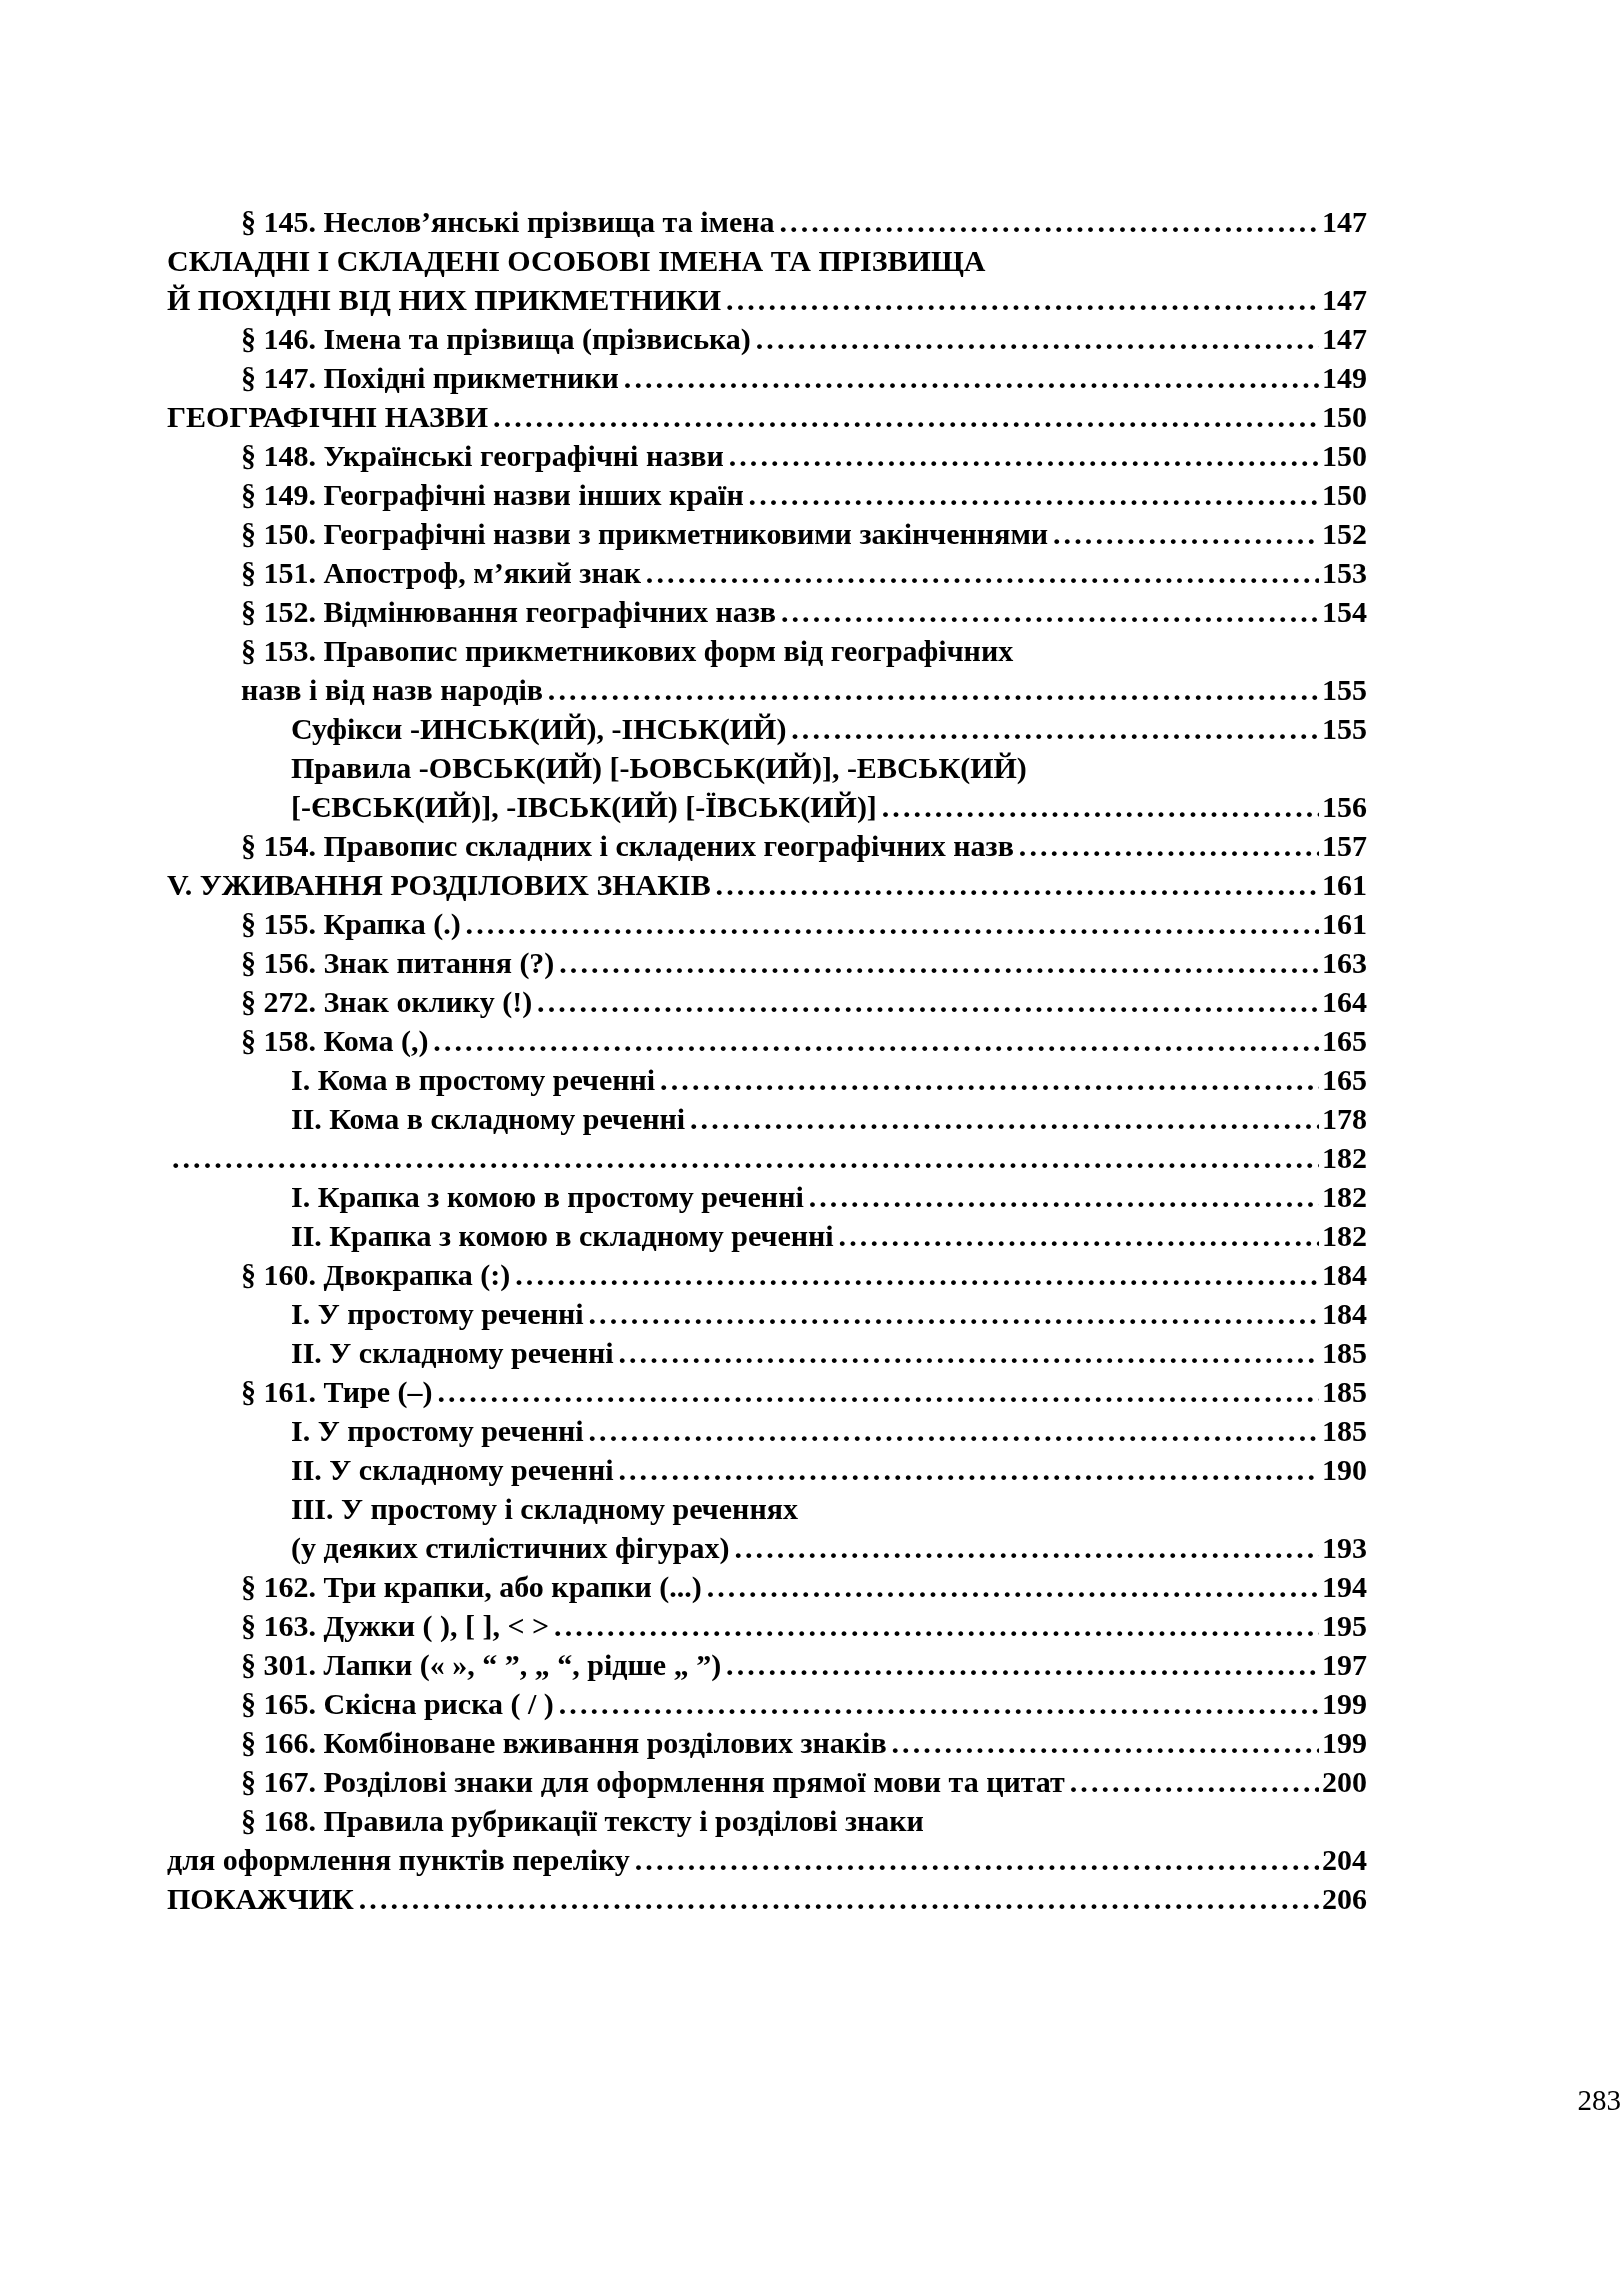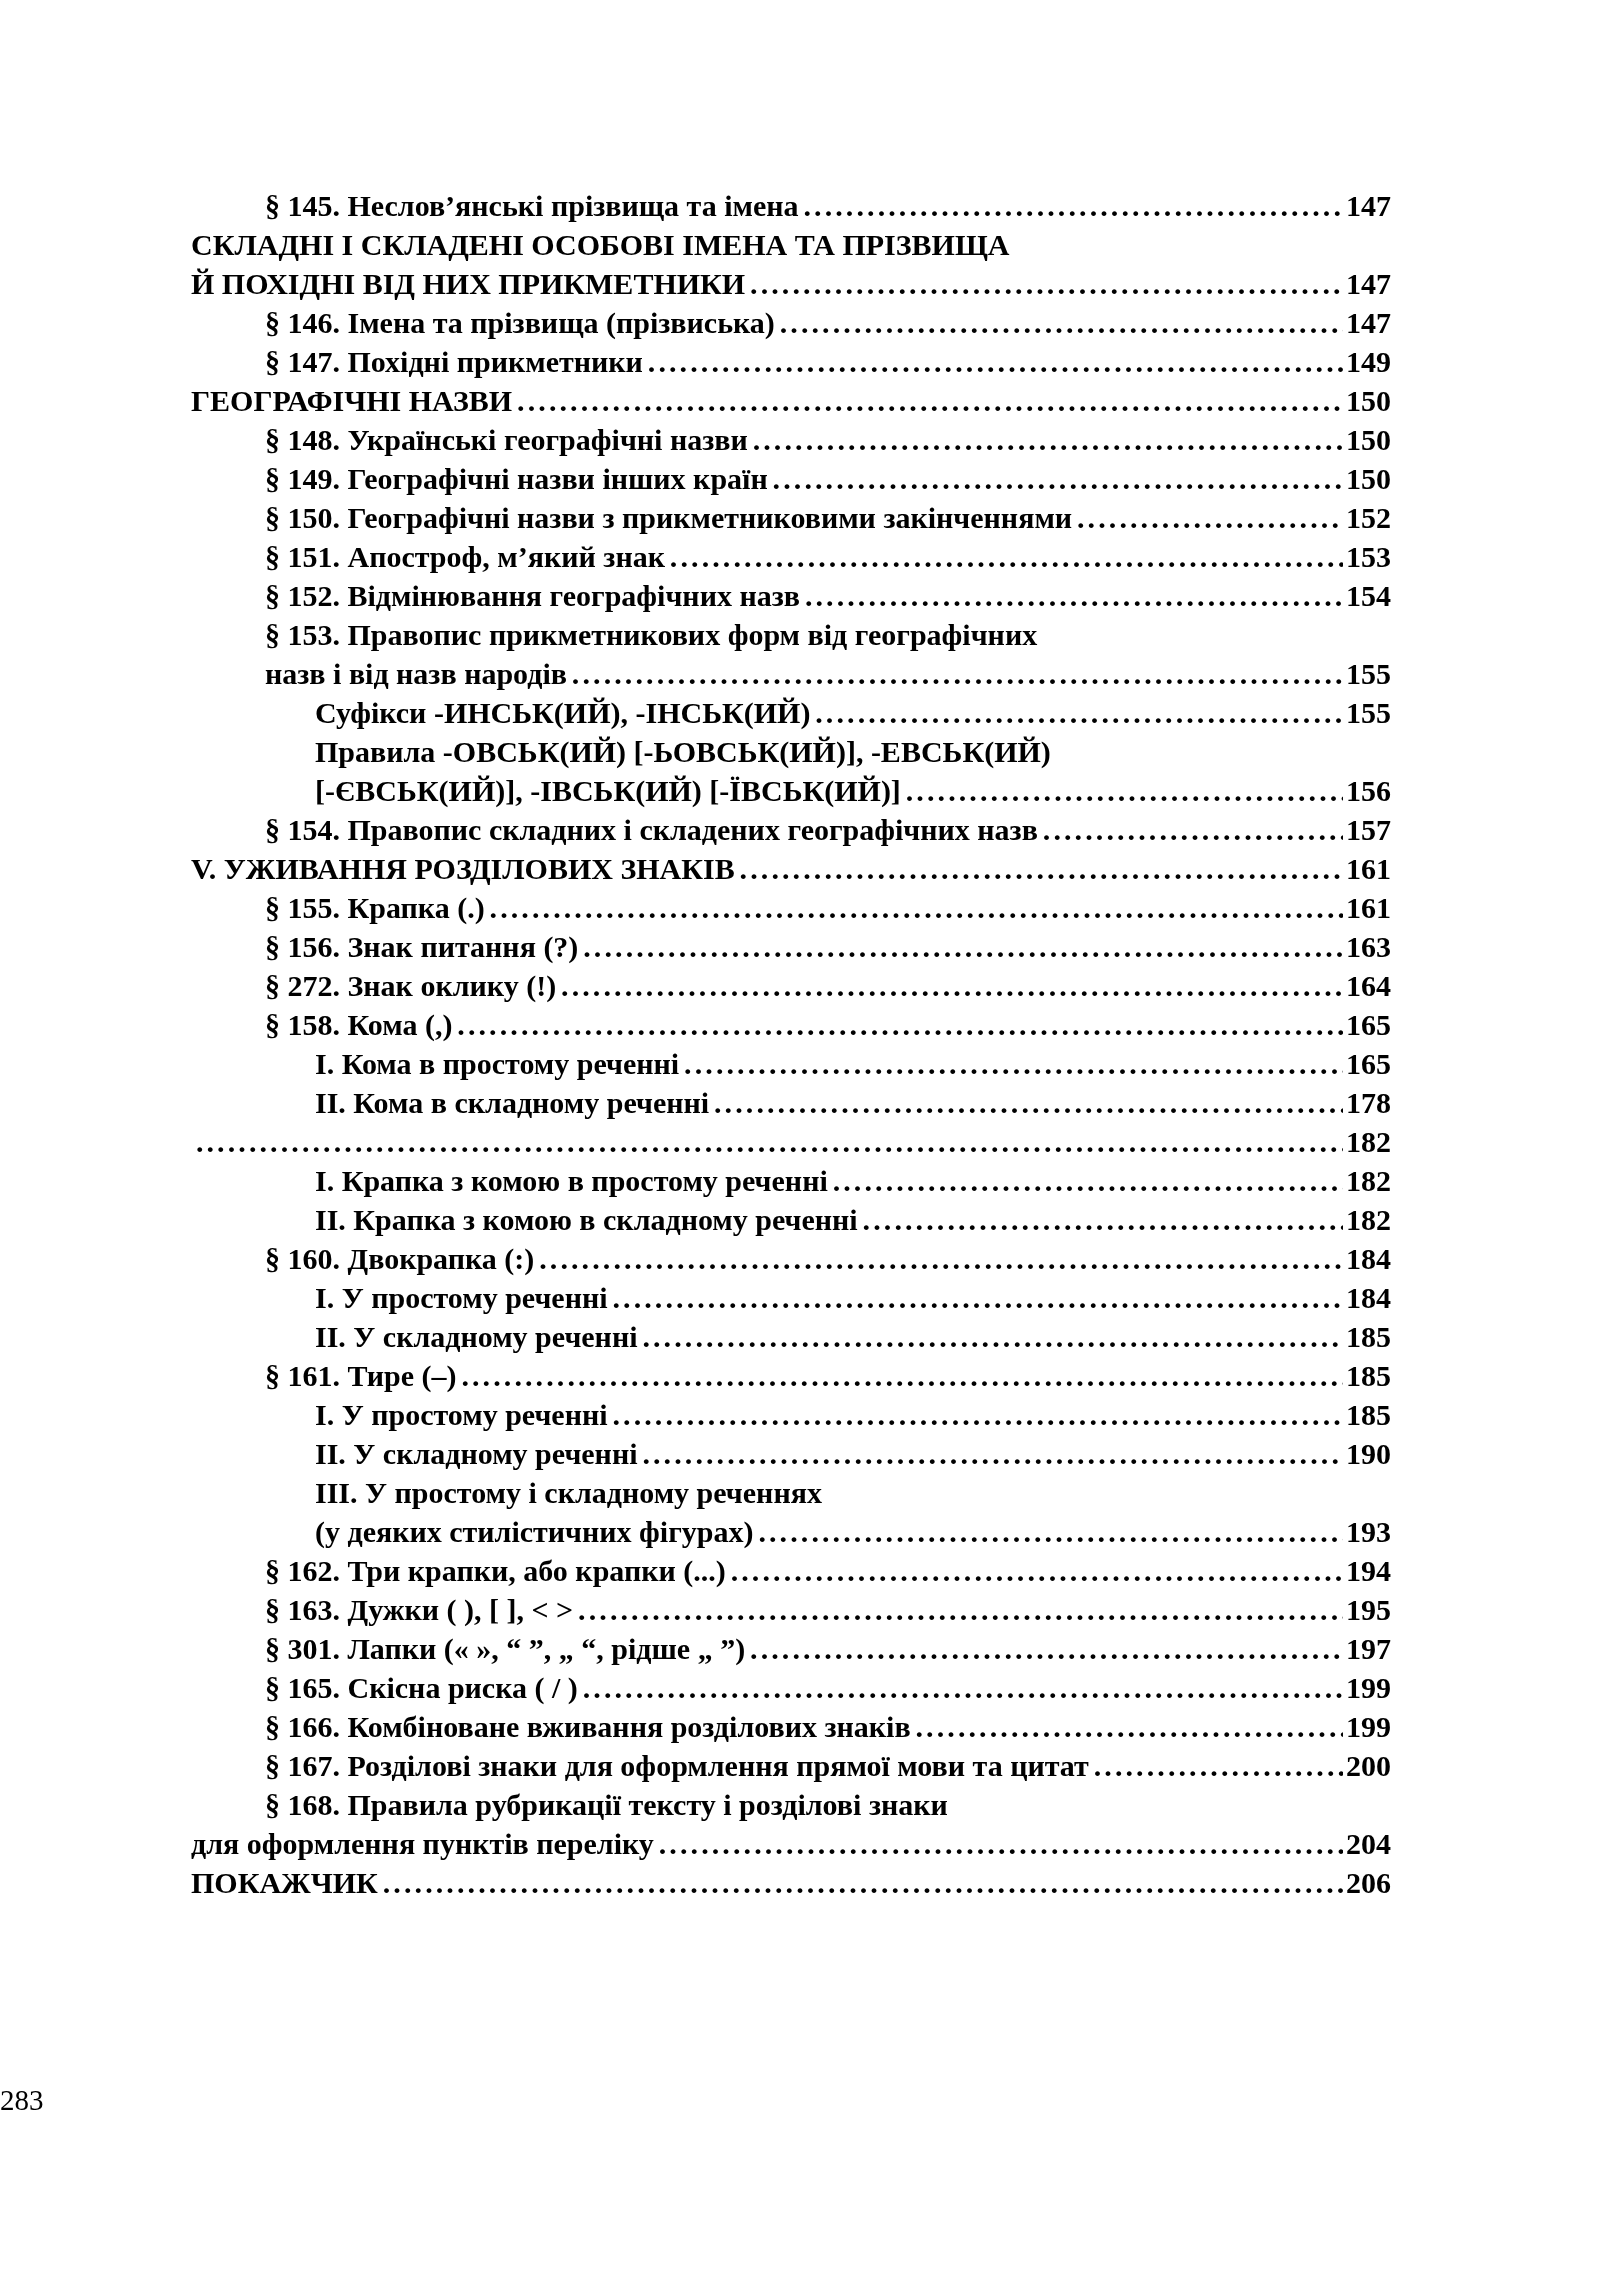--- a/index.html
+++ b/index.html
@@ -8,25 +8,24 @@
     width: 1621px;
     height: 2293px;
     position: relative;
     font-family: "Liberation Serif", serif;
     color: #000000;
     overflow: hidden;
   }
   .toc {
     position: absolute;
     left: 167px;
-    top: 186px;
+    top: 202px;
     width: 1200px;
     font-weight: bold;
     font-size: 30px;
-    margin-left: 24px;
   }
   .toc-line {
     display: flex;
     align-items: baseline;
     height: 39px;
     line-height: 39px;
   }
   .toc-text { white-space: nowrap; }
   .indent-0 .toc-text { padding-left: 0; }
   .indent-1 .toc-text { padding-left: 74px; }
@@ -45,21 +44,21 @@
   .toc-page {
     flex: 0 0 auto;
     white-space: nowrap;
     text-align: center;
   }
   .footer-page {
     position: absolute;
     top: 2084px;
     left: 0;
     width: 100%;
-    text-align: left;
+    text-align: right;
     font-size: 29px;
     font-weight: normal;
   }
 </style>
 </head>
 <body>
 
 <div class="page-root">
   <div class="toc" id="toc-container">
       <div class="toc-line indent-1">

